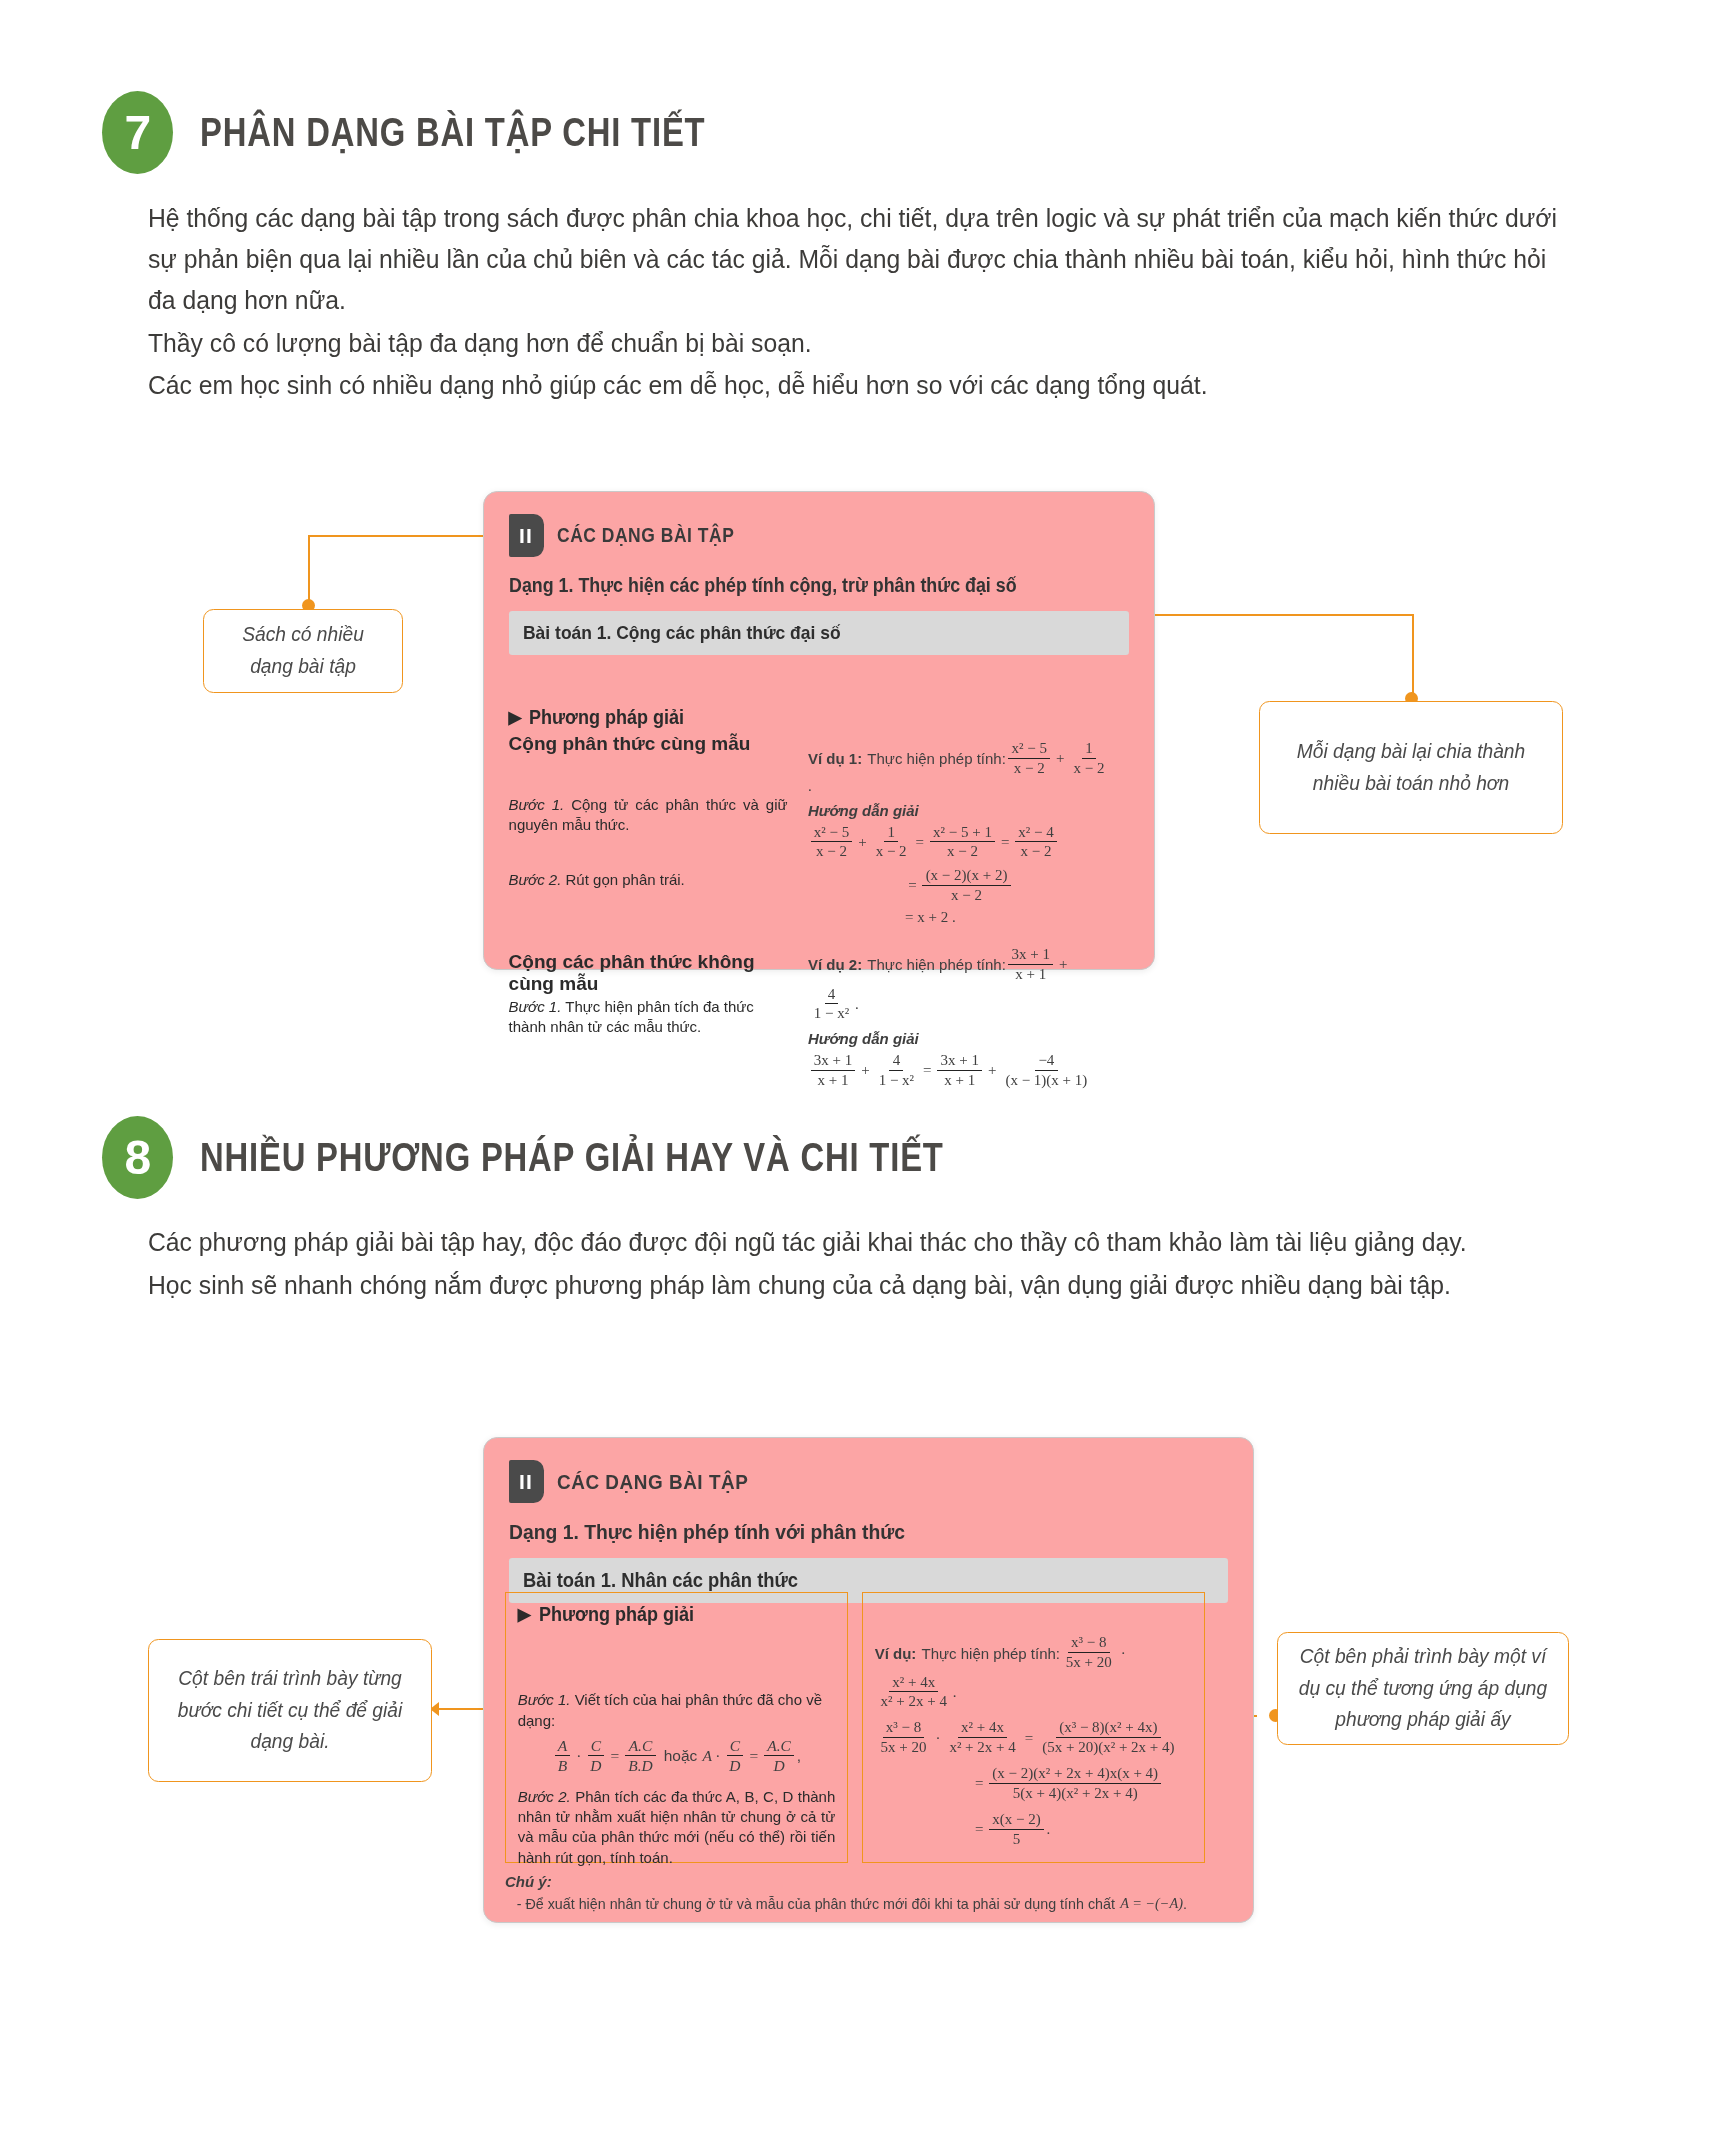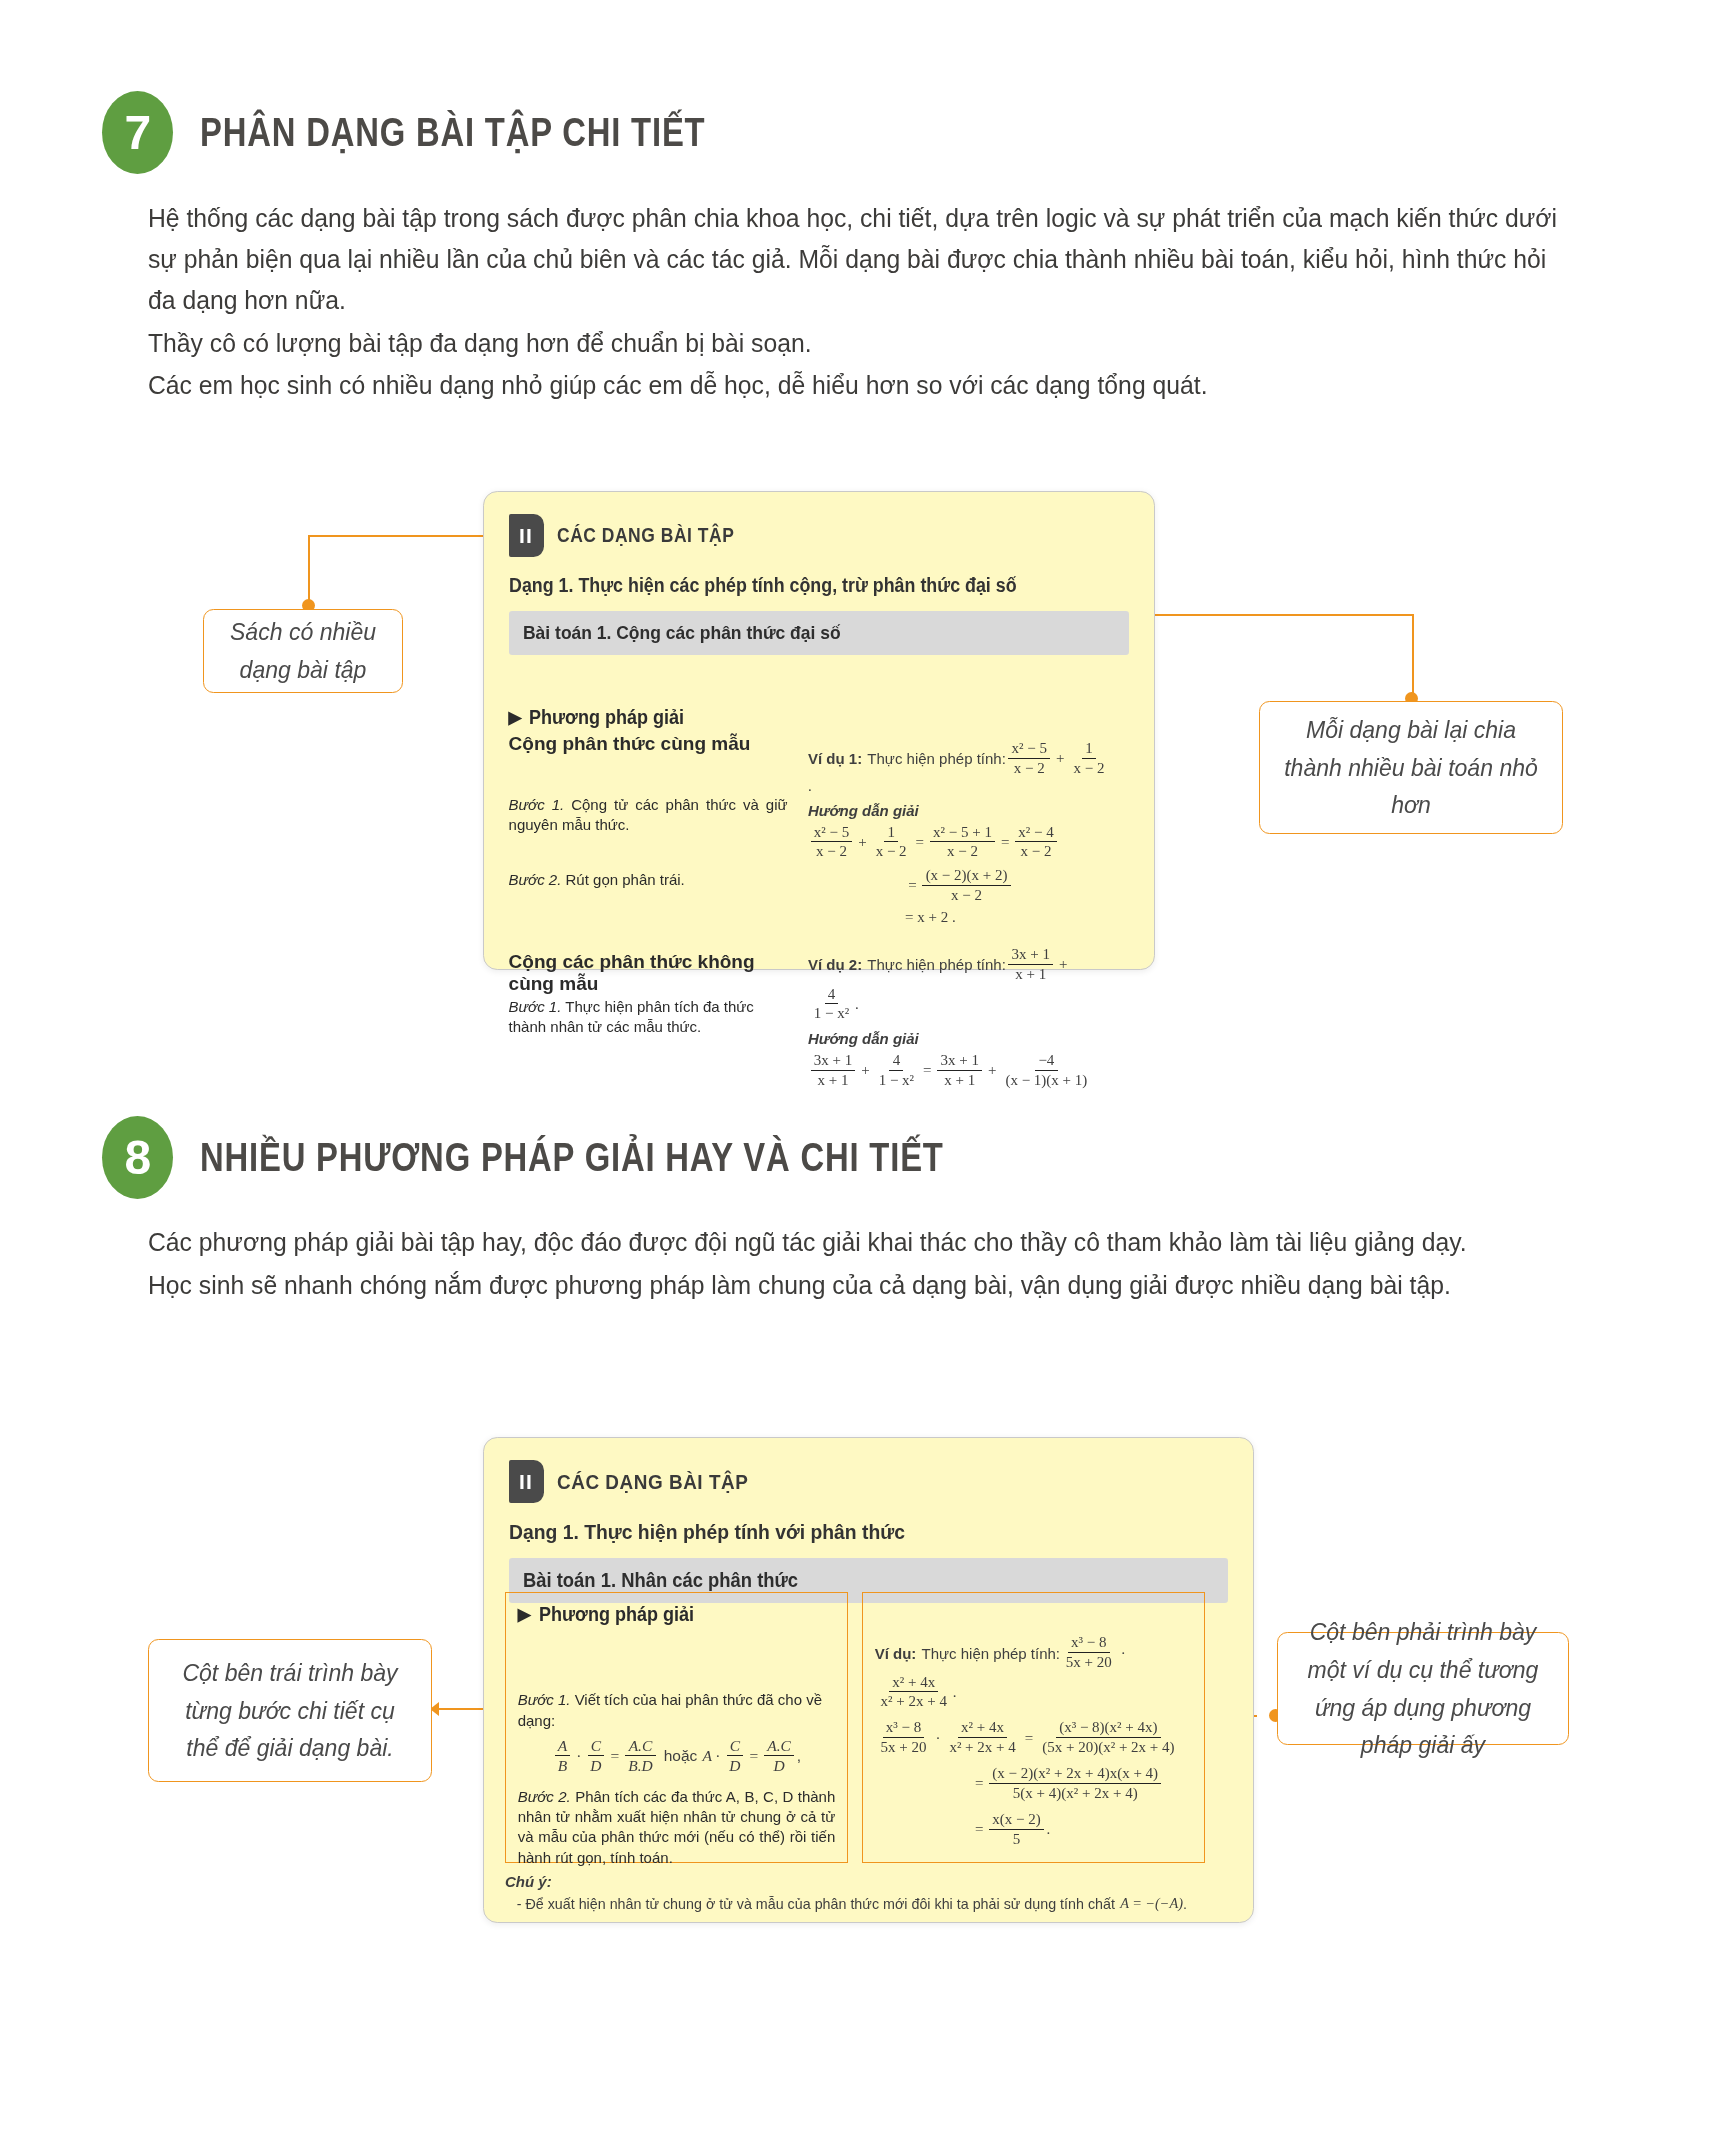--- a/index.html
+++ b/index.html
@@ -37,21 +37,21 @@
     line-height:1.55;
     color:#3c3b39;
     transform:scaleX(0.93);
     transform-origin:left top;
   }
   .para p { margin:0 0 1.3px 0; }
 
   
   .card {
     position:absolute;
-    background:#fef9c3;
+    background:#fca5a5;
     border:1.9px solid #c9c9c9;
     border-radius:14.3px;
     box-shadow:0 1.9px 6.5px rgba(0,0,0,0.07);
   }
   .card-inner { position:absolute; left:0; top:0; right:0; bottom:0; padding:22px 24.6px; }
 
   .cdb-row { display:flex; align-items:center; gap:13px; }
   .cdb-icon {
     width:35px; height:43px;
     background:#4a4a4a;
@@ -102,21 +102,21 @@
 
   
   .callout {
     position:absolute;
     border:1.9px solid #f0951e;
     border-radius:10.4px;
     background:#fff;
     display:flex; align-items:center; justify-content:center;
     text-align:center;
     font-style:italic;
-    font-size:24px;
+    font-size:20px;
     line-height:1.58;
     color:#4a4a4a;
     padding:10.4px 13px;
   }
   .callout span { transform:scaleX(0.96); transform-origin:center; }
 
   
   .ln { position:absolute; background:#f0951e; }
   .lnh { height:1.9px; }
   .lnv { width:1.9px; }

